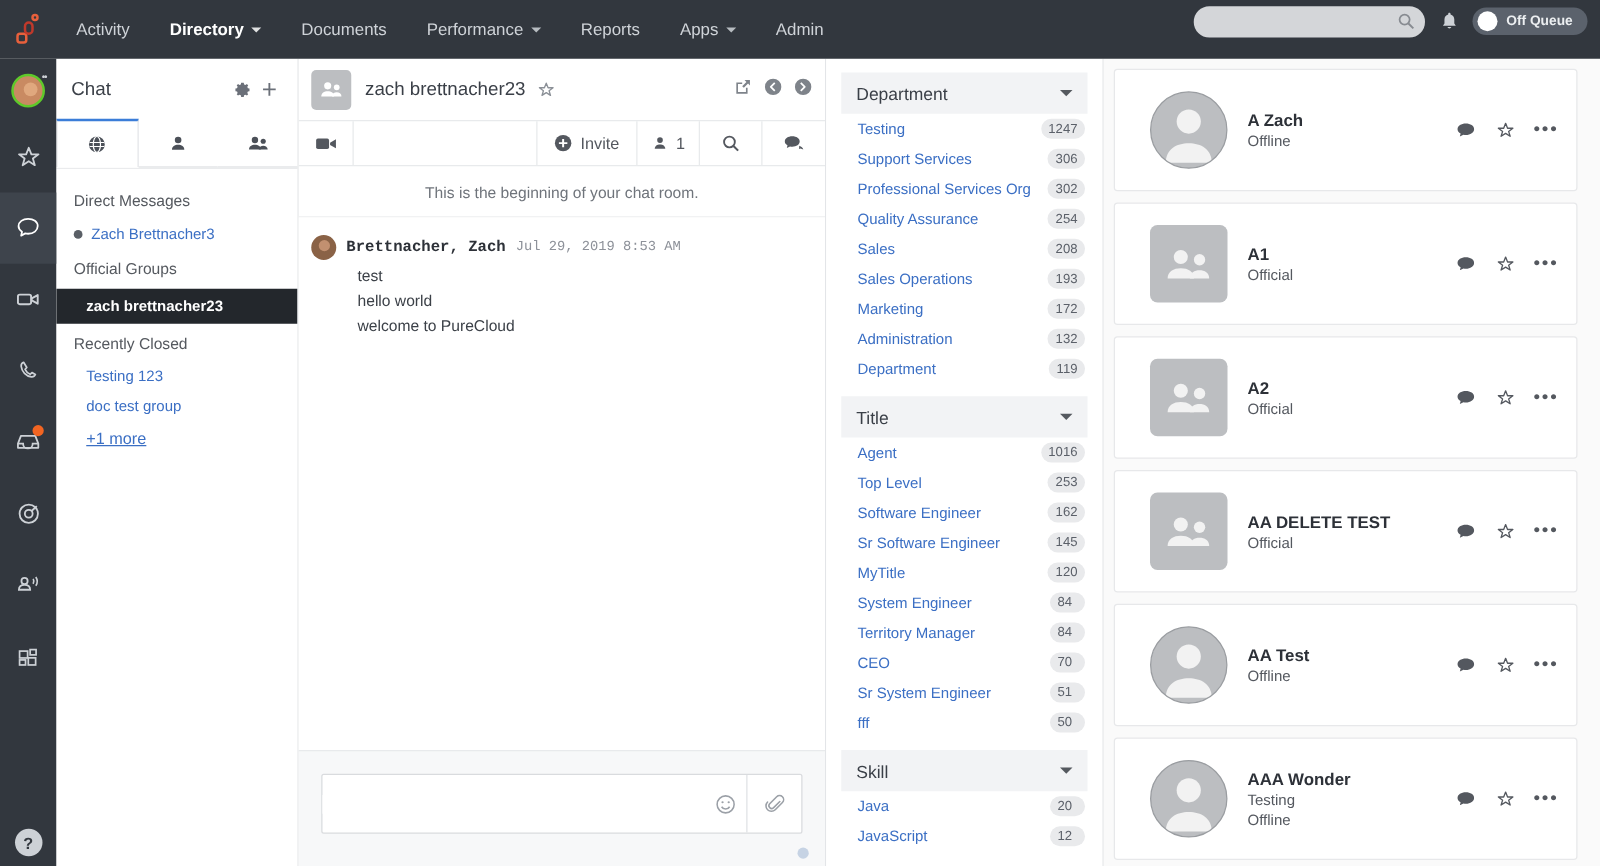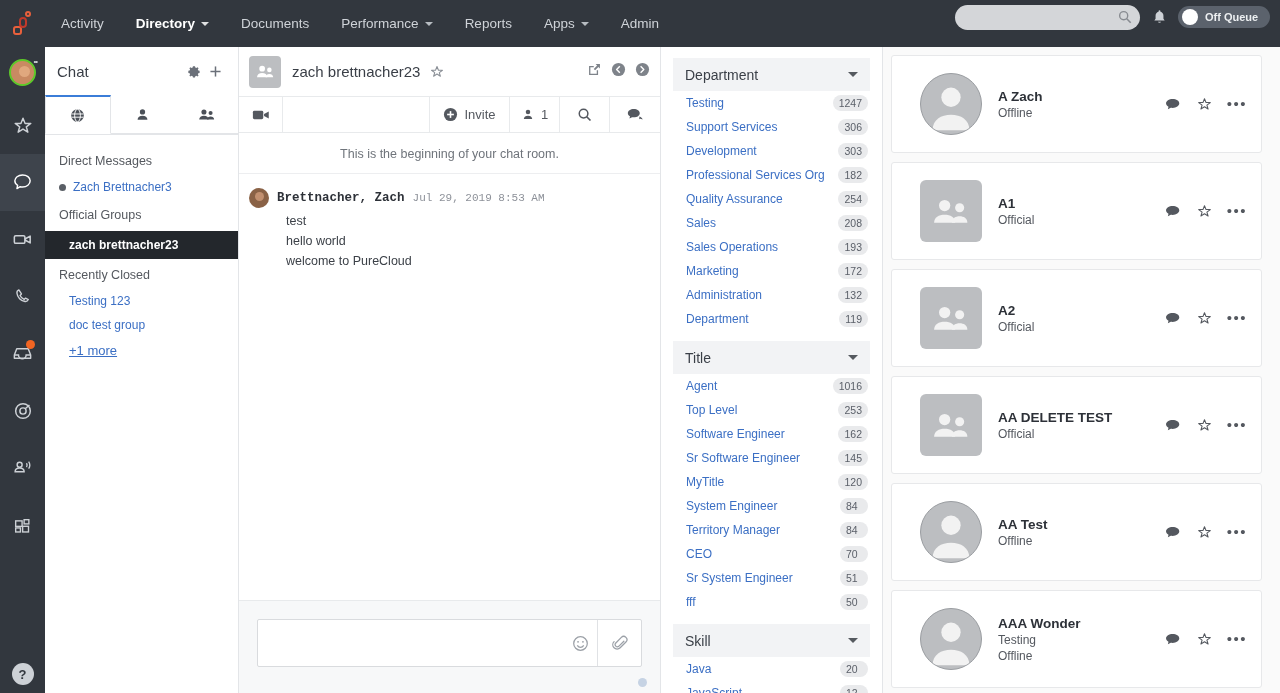--- a/index.html
+++ b/index.html
@@ -482,26 +482,22 @@
         </div>
         <div class="frow">
           <span class="fname">Testing</span>
           <span class="fcount">1247</span>
         </div>
         <div class="frow">
           <span class="fname">Support Services</span>
           <span class="fcount">306</span>
         </div>
         <div class="frow">
-          <span class="fname">Development</span>
-          <span class="fcount">303</span>
-        </div>
-        <div class="frow">
           <span class="fname">Professional Services Org</span>
-          <span class="fcount">182</span>
+          <span class="fcount">302</span>
         </div>
         <div class="frow">
           <span class="fname">Quality Assurance</span>
           <span class="fcount">254</span>
         </div>
         <div class="frow">
           <span class="fname">Sales</span>
           <span class="fcount">208</span>
         </div>
         <div class="frow">

